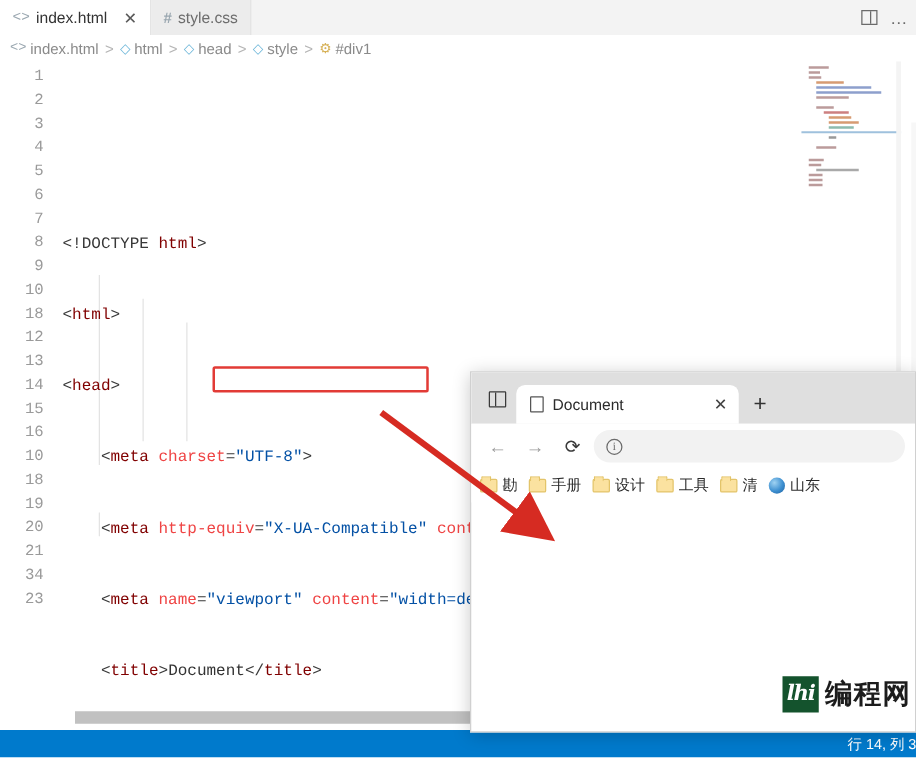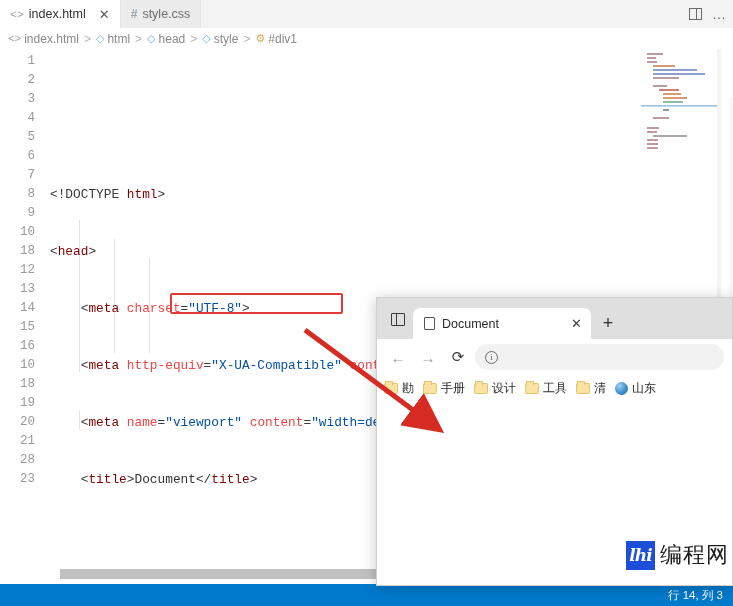--- a/index.html
+++ b/index.html
@@ -105,21 +105,20 @@
   }
   .hscroll-thumb {
     position:absolute; left:0; top:0; width:650px; height:10px; background:#c1c1c1;
   }
 
   
   .statusbar {
     position:absolute; left:0; bottom:0; width:733px; height:22px;
     background:#007acc; color:#ffffff; font-size:11.5px;
     display:flex; align-items:center; justify-content:flex-end;
-    padding-right:10px;
   }
   .sb-item { margin-left:14px; white-space:nowrap; }
 
   
   #browser {
     position:absolute; left:376px; top:297px; width:357px; height:289px;
     background:#ffffff;
     border:1px solid #d0d0d0;
     box-shadow:0 2px 14px rgba(0,0,0,.22);
     overflow:hidden;
@@ -212,27 +211,27 @@
 
   
   #arrow { position:absolute; left:0; top:0; width:733px; height:606px; pointer-events:none; }
 
   
   .watermark {
     position:absolute; right:4px; bottom:36px;
     display:flex; align-items:center; gap:5px;
   }
   .wm-mark {
-    width:29px; height:29px; background:#1d4ed8; color:#ffffff;
+    width:29px; height:29px; background:#14532d; color:#ffffff;
     display:flex; align-items:center; justify-content:center;
     font-family:"DejaVu Serif", serif; font-style:italic; font-weight:bold;
     font-size:17px; letter-spacing:-1px;
   }
   .wm-text {
-    font-family:"DejaVu Sans", sans-serif; font-weight:normal; font-size:22px;
+    font-family:"DejaVu Sans", sans-serif; font-weight:bold; font-size:22px;
     color:#1c1c1c; letter-spacing:1px;
   }
 </style>
 </head>
 <body>
 
 <div id="vscode">
 
   <div class="tabstrip">
     <div class="tab active">
@@ -294,31 +293,32 @@
       <div>12</div>
       <div>13</div>
       <div>14</div>
       <div>15</div>
       <div>16</div>
       <div>10</div>
       <div>18</div>
       <div>19</div>
       <div>20</div>
       <div>21</div>
-      <div>28</div>
+      <div>34</div>
       <div>23</div>
     </div>
 
     <div class="codearea">
       <div class="indentguide" style="left:35px; top:171px; height:152px;"></div>
       <div class="indentguide" style="left:70px; top:190px; height:114px;"></div>
       <div class="indentguide" style="left:105px; top:209px; height:95px;"></div>
       <div class="indentguide" style="left:35px; top:361px; height:19px;"></div>
 
       <div class="ln"><span class="t-pun">&lt;!DOCTYPE </span><span class="t-tag">html</span><span class="t-pun">&gt;</span></div>
+      <div class="ln"><span class="t-pun">&lt;</span><span class="t-tag">html</span><span class="t-pun">&gt;</span></div>
       <div class="ln"><span class="t-pun">&lt;</span><span class="t-tag">head</span><span class="t-pun">&gt;</span></div>
       <div class="ln">    <span class="t-pun">&lt;</span><span class="t-tag">meta</span> <span class="t-attr">charset</span><span class="t-pun">=</span><span class="t-str">"UTF-8"</span><span class="t-pun">&gt;</span></div>
       <div class="ln">    <span class="t-pun">&lt;</span><span class="t-tag">meta</span> <span class="t-attr">http-equiv</span><span class="t-pun">=</span><span class="t-str">"X-UA-Compatible"</span> <span class="t-attr">content</span><span class="t-pun">=</span><span class="t-str">"IE=edge"</span><span class="t-pun">&gt;</span></div>
       <div class="ln">    <span class="t-pun">&lt;</span><span class="t-tag">meta</span> <span class="t-attr">name</span><span class="t-pun">=</span><span class="t-str">"viewport"</span> <span class="t-attr">content</span><span class="t-pun">=</span><span class="t-str">"width=device-width, initial-scale=1.</span></div>
       <div class="ln">    <span class="t-pun">&lt;</span><span class="t-tag">title</span><span class="t-pun">&gt;</span><span class="t-txt">Document</span><span class="t-pun">&lt;/</span><span class="t-tag">title</span><span class="t-pun">&gt;</span></div>
       
       
       
       
       

